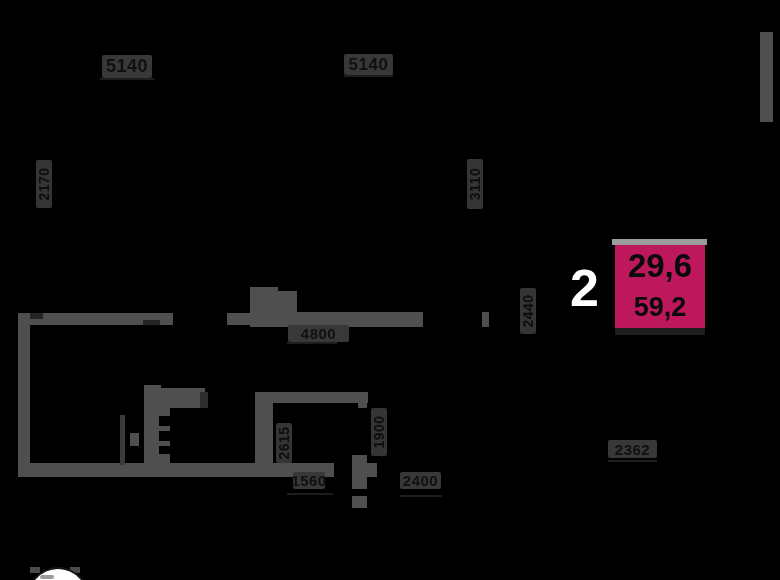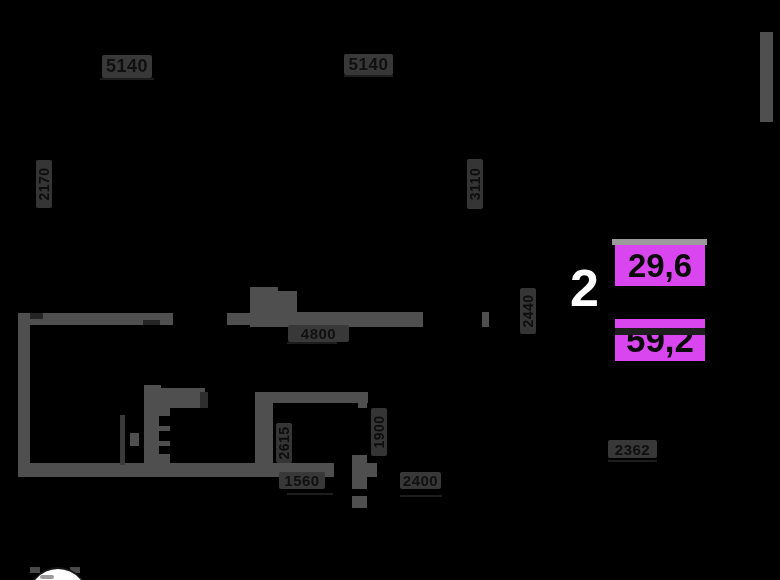--- a/index.html
+++ b/index.html
@@ -17,21 +17,21 @@
   .dim-v{
     position:absolute;display:flex;align-items:center;justify-content:center;
     background:#353535;color:#0d0d0d;font-weight:bold;font-size:14px;border-radius:2px;
     letter-spacing:0.5px;
   }
   .badge-num{
     position:absolute;color:#ffffff;font-weight:bold;line-height:1;
   }
   .badge-bar{position:absolute;}
   .area-box{
-    position:absolute;background:#d946ef;display:flex;align-items:center;justify-content:center;
+    position:absolute;background:#be185d;display:flex;align-items:center;justify-content:center;
     color:#0a0a0a;font-weight:bold;
   }
   .badge-shadow{position:absolute;background:#1e1e1e;}
   .watermark{
     position:absolute;background:#ffffff;border-radius:50%;
     border:2px solid #161616;
   }
   .wm-smudge{position:absolute;background:#9a9a9a;border-radius:2px;}
 </style>
 </head>
@@ -68,40 +68,40 @@
       <div class="rect" style="left: 159px; top: 431px; width: 11px; height: 10px; background: rgb(0, 0, 0);"></div>
       <div class="rect" style="left: 159px; top: 446px; width: 11px; height: 8px; background: rgb(0, 0, 0);"></div>
     </div>
   <div id="dims-h">
       <div class="dim-h" style="left: 102px; top: 55px; width: 50px; height: 23px; font-size: 18px;">5140</div>
       <div class="dim-underline" style="left: 100px; top: 78px; width: 54px; height: 2px;"></div>
       <div class="dim-h" style="left: 344px; top: 54px; width: 49px; height: 21px; font-size: 17px;">5140</div>
       <div class="dim-underline" style="left: 344px; top: 75px; width: 49px; height: 2px;"></div>
       <div class="dim-h" style="left: 288px; top: 325px; width: 61px; height: 17px; font-size: 15px;">4800</div>
       <div class="dim-underline" style="left: 287px; top: 342px; width: 50px; height: 2px;"></div>
-      <div class="dim-h" style="left: 279px; top: 472px; width: 46px; height: 17px; font-size: 15px;">1560</div>
+      <div class="dim-h" style="left: 293px; top: 472px; width: 32px; height: 17px; font-size: 15px;">1560</div>
       <div class="dim-underline" style="left: 287px; top: 493px; width: 46px; height: 2px;"></div>
       <div class="dim-h" style="left: 400px; top: 472px; width: 41px; height: 17px; font-size: 15px;">2400</div>
       <div class="dim-underline" style="left: 400px; top: 495px; width: 42px; height: 2px;"></div>
       <div class="dim-h" style="left: 608px; top: 440px; width: 49px; height: 18px; font-size: 15px;">2362</div>
       <div class="dim-underline" style="left: 608px; top: 460px; width: 49px; height: 2px;"></div>
     </div>
   <div id="dims-v">
       <div class="dim-v" style="width: 48px; height: 16px; left: 20px; top: 176px; transform: rotate(-90deg);">2170</div>
       <div class="dim-v" style="width: 50px; height: 16px; left: 450px; top: 176px; transform: rotate(-90deg);">3110</div>
       <div class="dim-v" style="width: 46px; height: 16px; left: 505px; top: 303px; transform: rotate(-90deg);">2440</div>
       <div class="dim-v" style="width: 40px; height: 16px; left: 264px; top: 435px; transform: rotate(-90deg);">2615</div>
       <div class="dim-v" style="width: 48px; height: 16px; left: 355px; top: 424px; transform: rotate(-90deg);">1900</div>
     </div>
 
   <div class="badge-num" id="badge-num" style="left: 570px; top: 262px; font-size: 52px;">2</div>
   <div class="badge-bar" id="badge-bar" style="left: 612px; top: 239px; width: 95px; height: 6px; background: rgb(155, 155, 155);"></div>
   <div class="area-box" id="box-living" style="left: 615px; top: 245px; width: 90px; height: 41px; font-size: 33px; border-bottom: 3px solid rgb(5, 5, 5);">
     <span>29,6</span>
   </div>
-  <div class="area-box" id="box-total" style="left: 615px; top: 286px; width: 90px; height: 42px; font-size: 35px; margin-top: 33px;">
+  <div class="area-box" id="box-total" style="left: 615px; top: 286px; width: 90px; height: 42px; font-size: 27px;">
     <span>59,2</span>
   </div>
   <div class="badge-shadow" id="badge-shadow" style="left: 615px; top: 328px; width: 90px; height: 7px; background: rgb(30, 30, 30);"></div>
 
   <div class="watermark" id="watermark" style="left: 25px; top: 567px; width: 62px; height: 68px;"></div>
   <div class="wm-smudge" id="wm-smudge" style="left: 40px; top: 575px; width: 14px; height: 4px;"></div>
 </div>
 
 </body></html>

